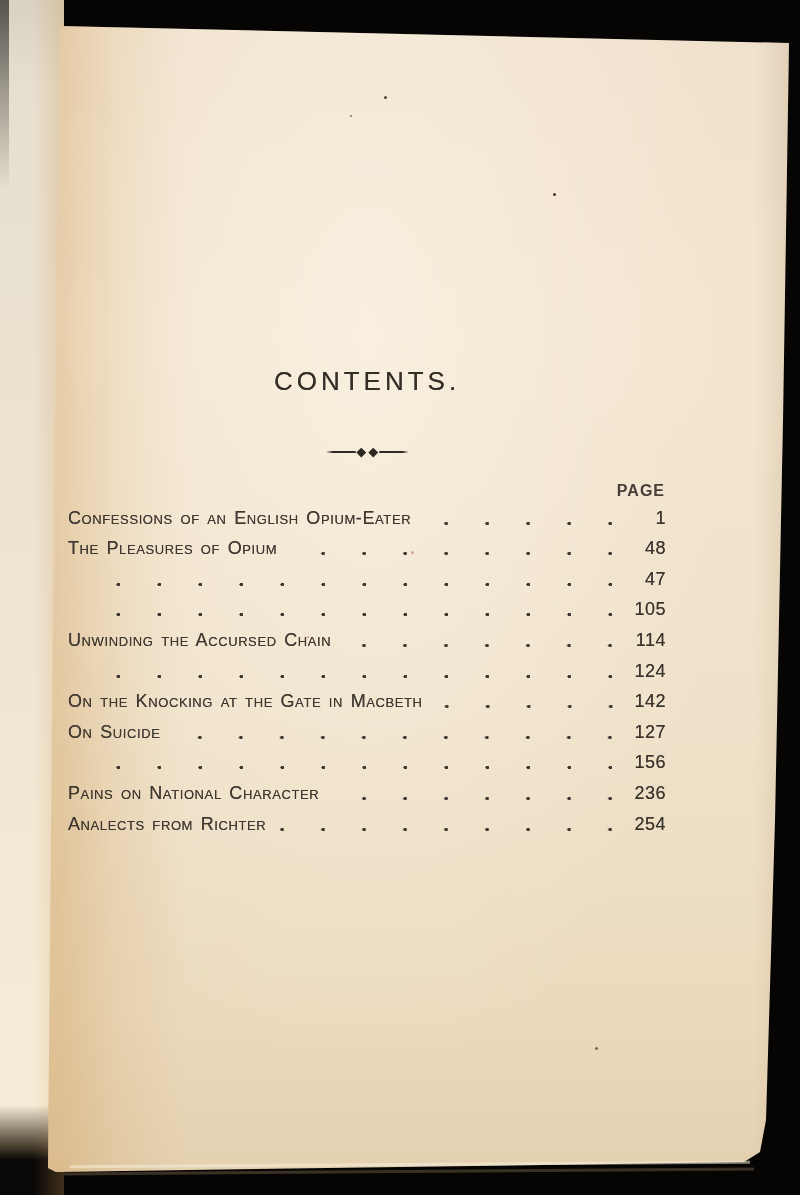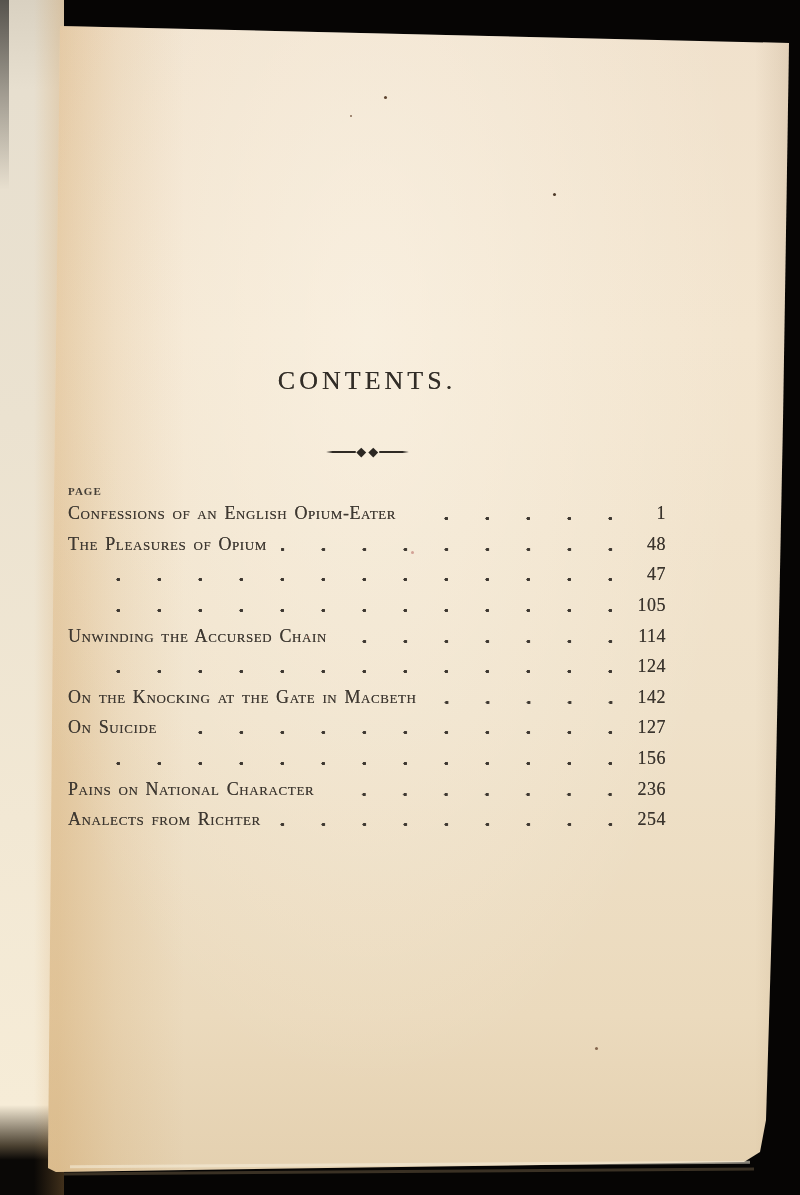--- a/index.html
+++ b/index.html
@@ -1,19 +1,19 @@
 <!DOCTYPE html>
 <html><head>
 <meta charset="utf-8">
 <style>
   html,body{margin:0;padding:0;background:#060504;}
   .photo{
     position:relative;width:800px;height:1195px;overflow:hidden;
     background:#060504;
-    font-family:Liberation Serif, serif;
+    font-family:Liberation Sans, sans-serif;
   }
   
   .flyleaf{
     position:absolute;left:0;top:0;width:64px;height:1195px;
     background:
       linear-gradient(270deg, rgba(205,150,80,0.28), rgba(205,150,80,0) 30px),
       linear-gradient(180deg,#d9d1c1 0px,#e7dfcf 90px,#ebe2d0 420px,#f2e8d4 820px,#f6ecd7 1105px,#4a4030 1146px,#0a0806 1160px);
   }
   .flyleaf::before{
     content:"";position:absolute;left:0;top:0;width:9px;height:190px;
@@ -38,24 +38,24 @@
   .divider{
     position:absolute;left:68px;top:449px;width:598px;
     display:flex;align-items:center;justify-content:center;
   }
   .divider .rule{width:30px;height:2px;border-radius:1px;}
   .divider .rule.left{background:linear-gradient(90deg,rgba(47,42,36,0),#2f2a24 22%);}
   .divider .rule.right{background:linear-gradient(270deg,rgba(47,42,36,0),#2f2a24 22%);}
   .divider .diamond{width:6.5px;height:6.5px;background:#2b2722;transform:rotate(45deg);margin:0 2.5px;}
   .toc{position:absolute;left:68px;top:484px;width:598px;}
   .page-col-label{
-    text-align:left;font-size:11px;font-weight:bold;letter-spacing:1px;
+    text-align:right;font-size:16px;font-weight:bold;letter-spacing:1px;
     color:#453f37;padding-right:1px;height:14px;line-height:14px;
   }
-  .toc-row{height:30.6px;display:flex;align-items:center;}
+  .toc-row{height:30.6px;display:flex;align-items:flex-end;}
   .toc-title{
     font-size:18px;line-height:22px;font-variant-caps:small-caps;
     letter-spacing:.6px;word-spacing:2px;color:#3e3831;white-space:nowrap;
     text-shadow:0 0 .5px rgba(62,56,49,.75);
   }
   .leader{
     flex:1 1 auto;min-width:0;height:22px;margin-left:14px;
     background-image:radial-gradient(circle at 2.2px 16.5px,#3e3831 1.6px,rgba(0,0,0,0) 2px);
     background-size:41px 22px;background-repeat:repeat-x;
     background-position:right 12px bottom 0;

